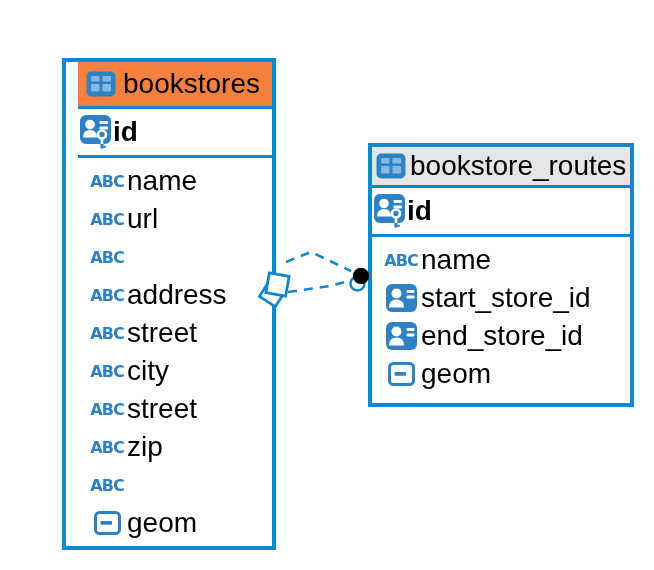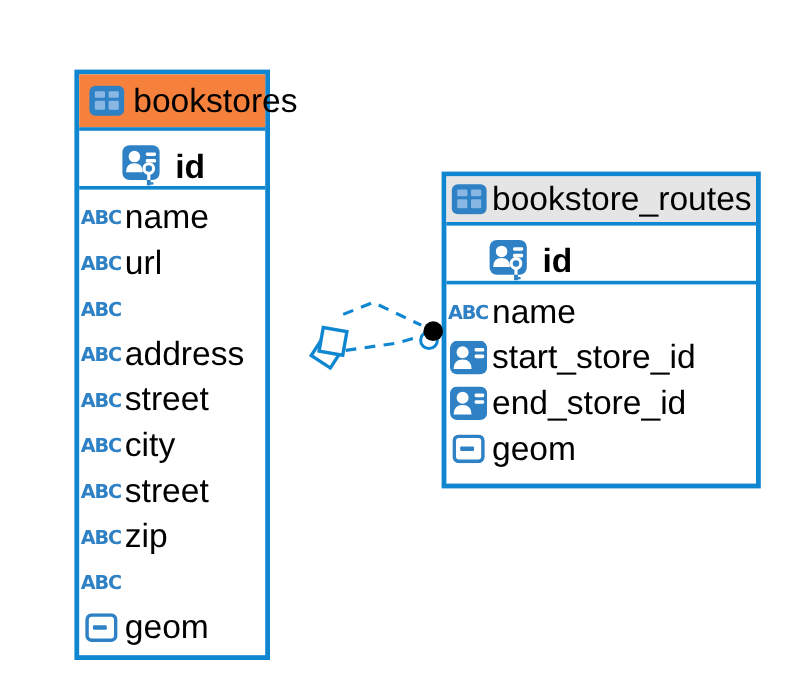--- a/index.html
+++ b/index.html
@@ -13,30 +13,30 @@
   html,body{margin:0;padding:0;}
   body{
     width:654px;height:570px;background:#ffffff;position:relative;overflow:hidden;
     font-family:"Liberation Sans",sans-serif;color:var(--text-color);
   }
   .canvas{position:absolute;inset:0;}
   .table-card{
     position:absolute;background:#ffffff;border:4px solid var(--accent);
     box-sizing:border-box;z-index:1;
   }
-  #table-bookstores{left:62px;top:58px;width:163px;height:492px;}
+  #table-bookstores{left:62px;top:58px;width:214px;height:492px;padding-left:12px;}
   #table-routes{left:368px;top:143px;width:266px;height:264px;}
   .card-header{display:flex;align-items:center;gap:7px;padding:0 8px;box-sizing:border-box;}
   #table-bookstores .card-header{height:44px;background:var(--header-orange);}
   #table-routes .card-header{height:38px;background:var(--header-gray);padding:0 4px;gap:4px;}
   .sep{height:3px;background:var(--accent);}
   .tname{font-size:28px;white-space:nowrap;}
-  .id-row{height:46px;display:flex;align-items:flex-end;gap:12px;padding:0 2px;margin-left:34px;}
+  .id-row{height:46px;display:flex;align-items:center;gap:1px;padding:0 2px;}
   .id-row .cname{font-weight:700;}
-  .fields{padding:4px 0;}
+  .fields{padding:4px 0;margin-left:11px;}
   .field-row{height:38px;display:flex;align-items:center;gap:4px;padding:0 2px;}
   .cname{font-size:28px;white-space:nowrap;}
   .icon-box{width:32px;flex:0 0 32px;display:flex;align-items:center;justify-content:center;}
   .hdr-icon-box{width:30px;flex:0 0 30px;display:flex;align-items:center;justify-content:center;}
   .abc{
     font-family:"DejaVu Sans",sans-serif;font-weight:800;font-size:16px;
     color:var(--icon-blue);letter-spacing:-1px;
   }
   .f-blue{fill:var(--icon-blue);}
   .f-white{fill:#ffffff;}

